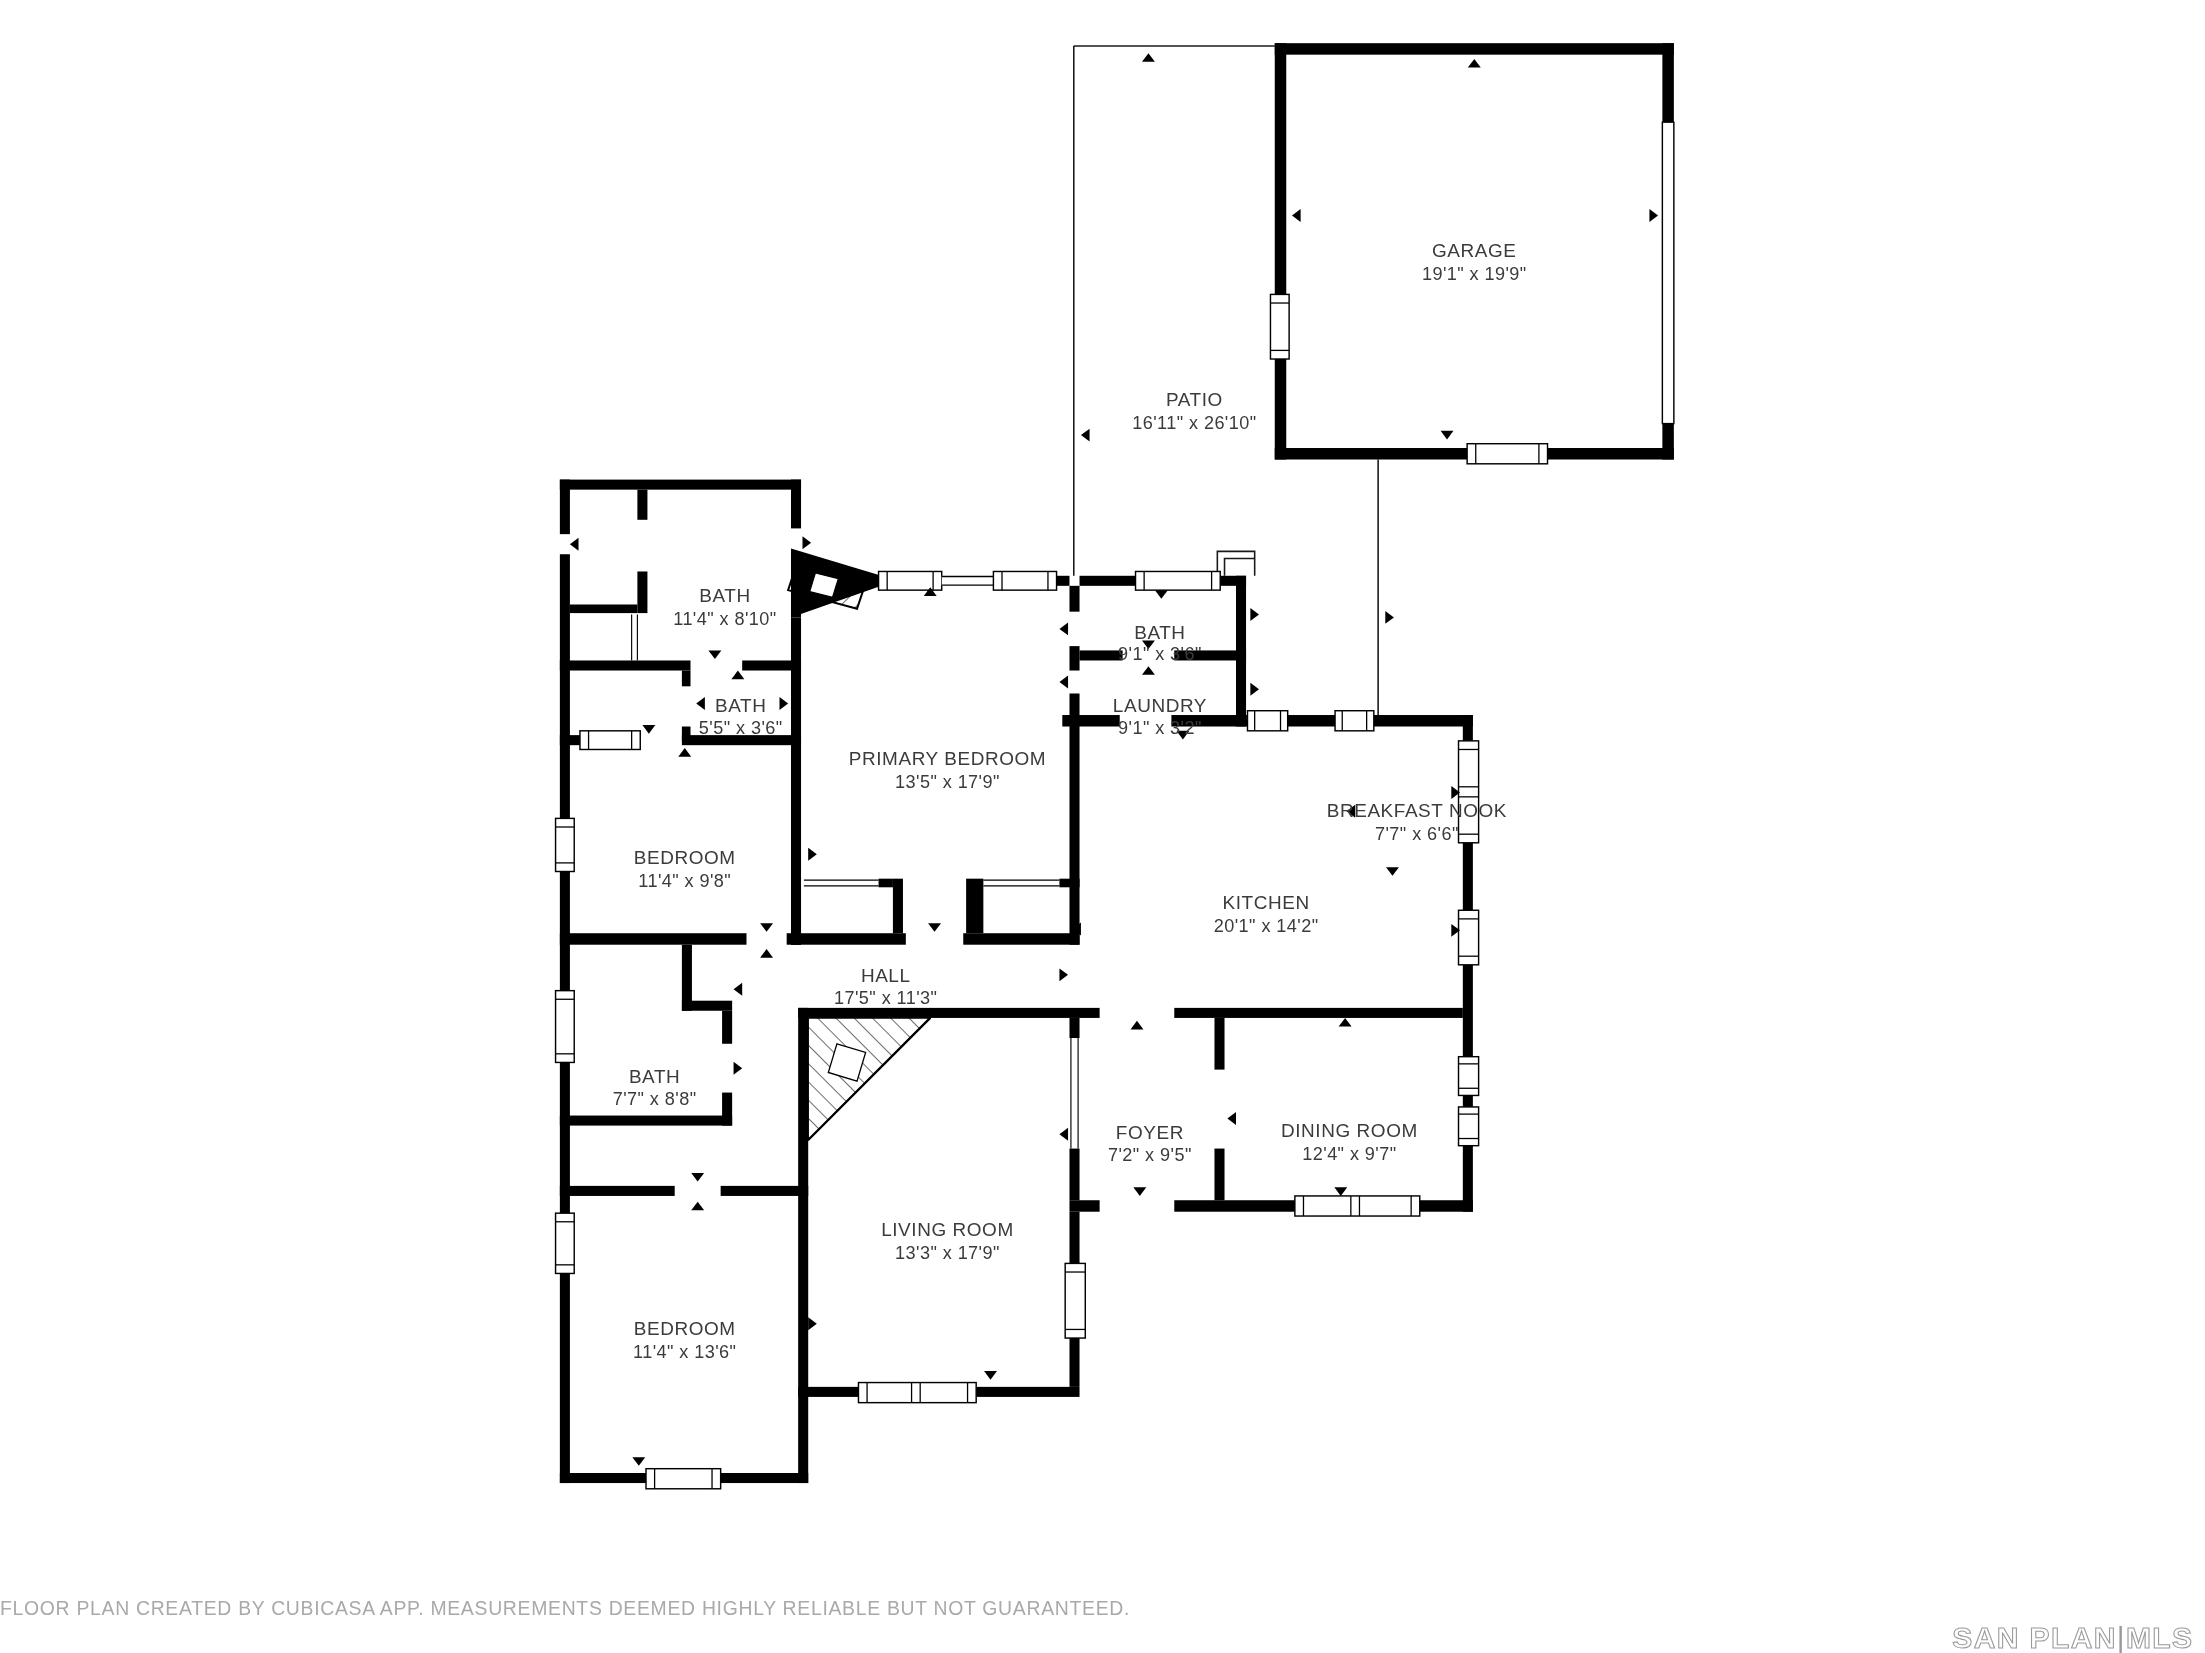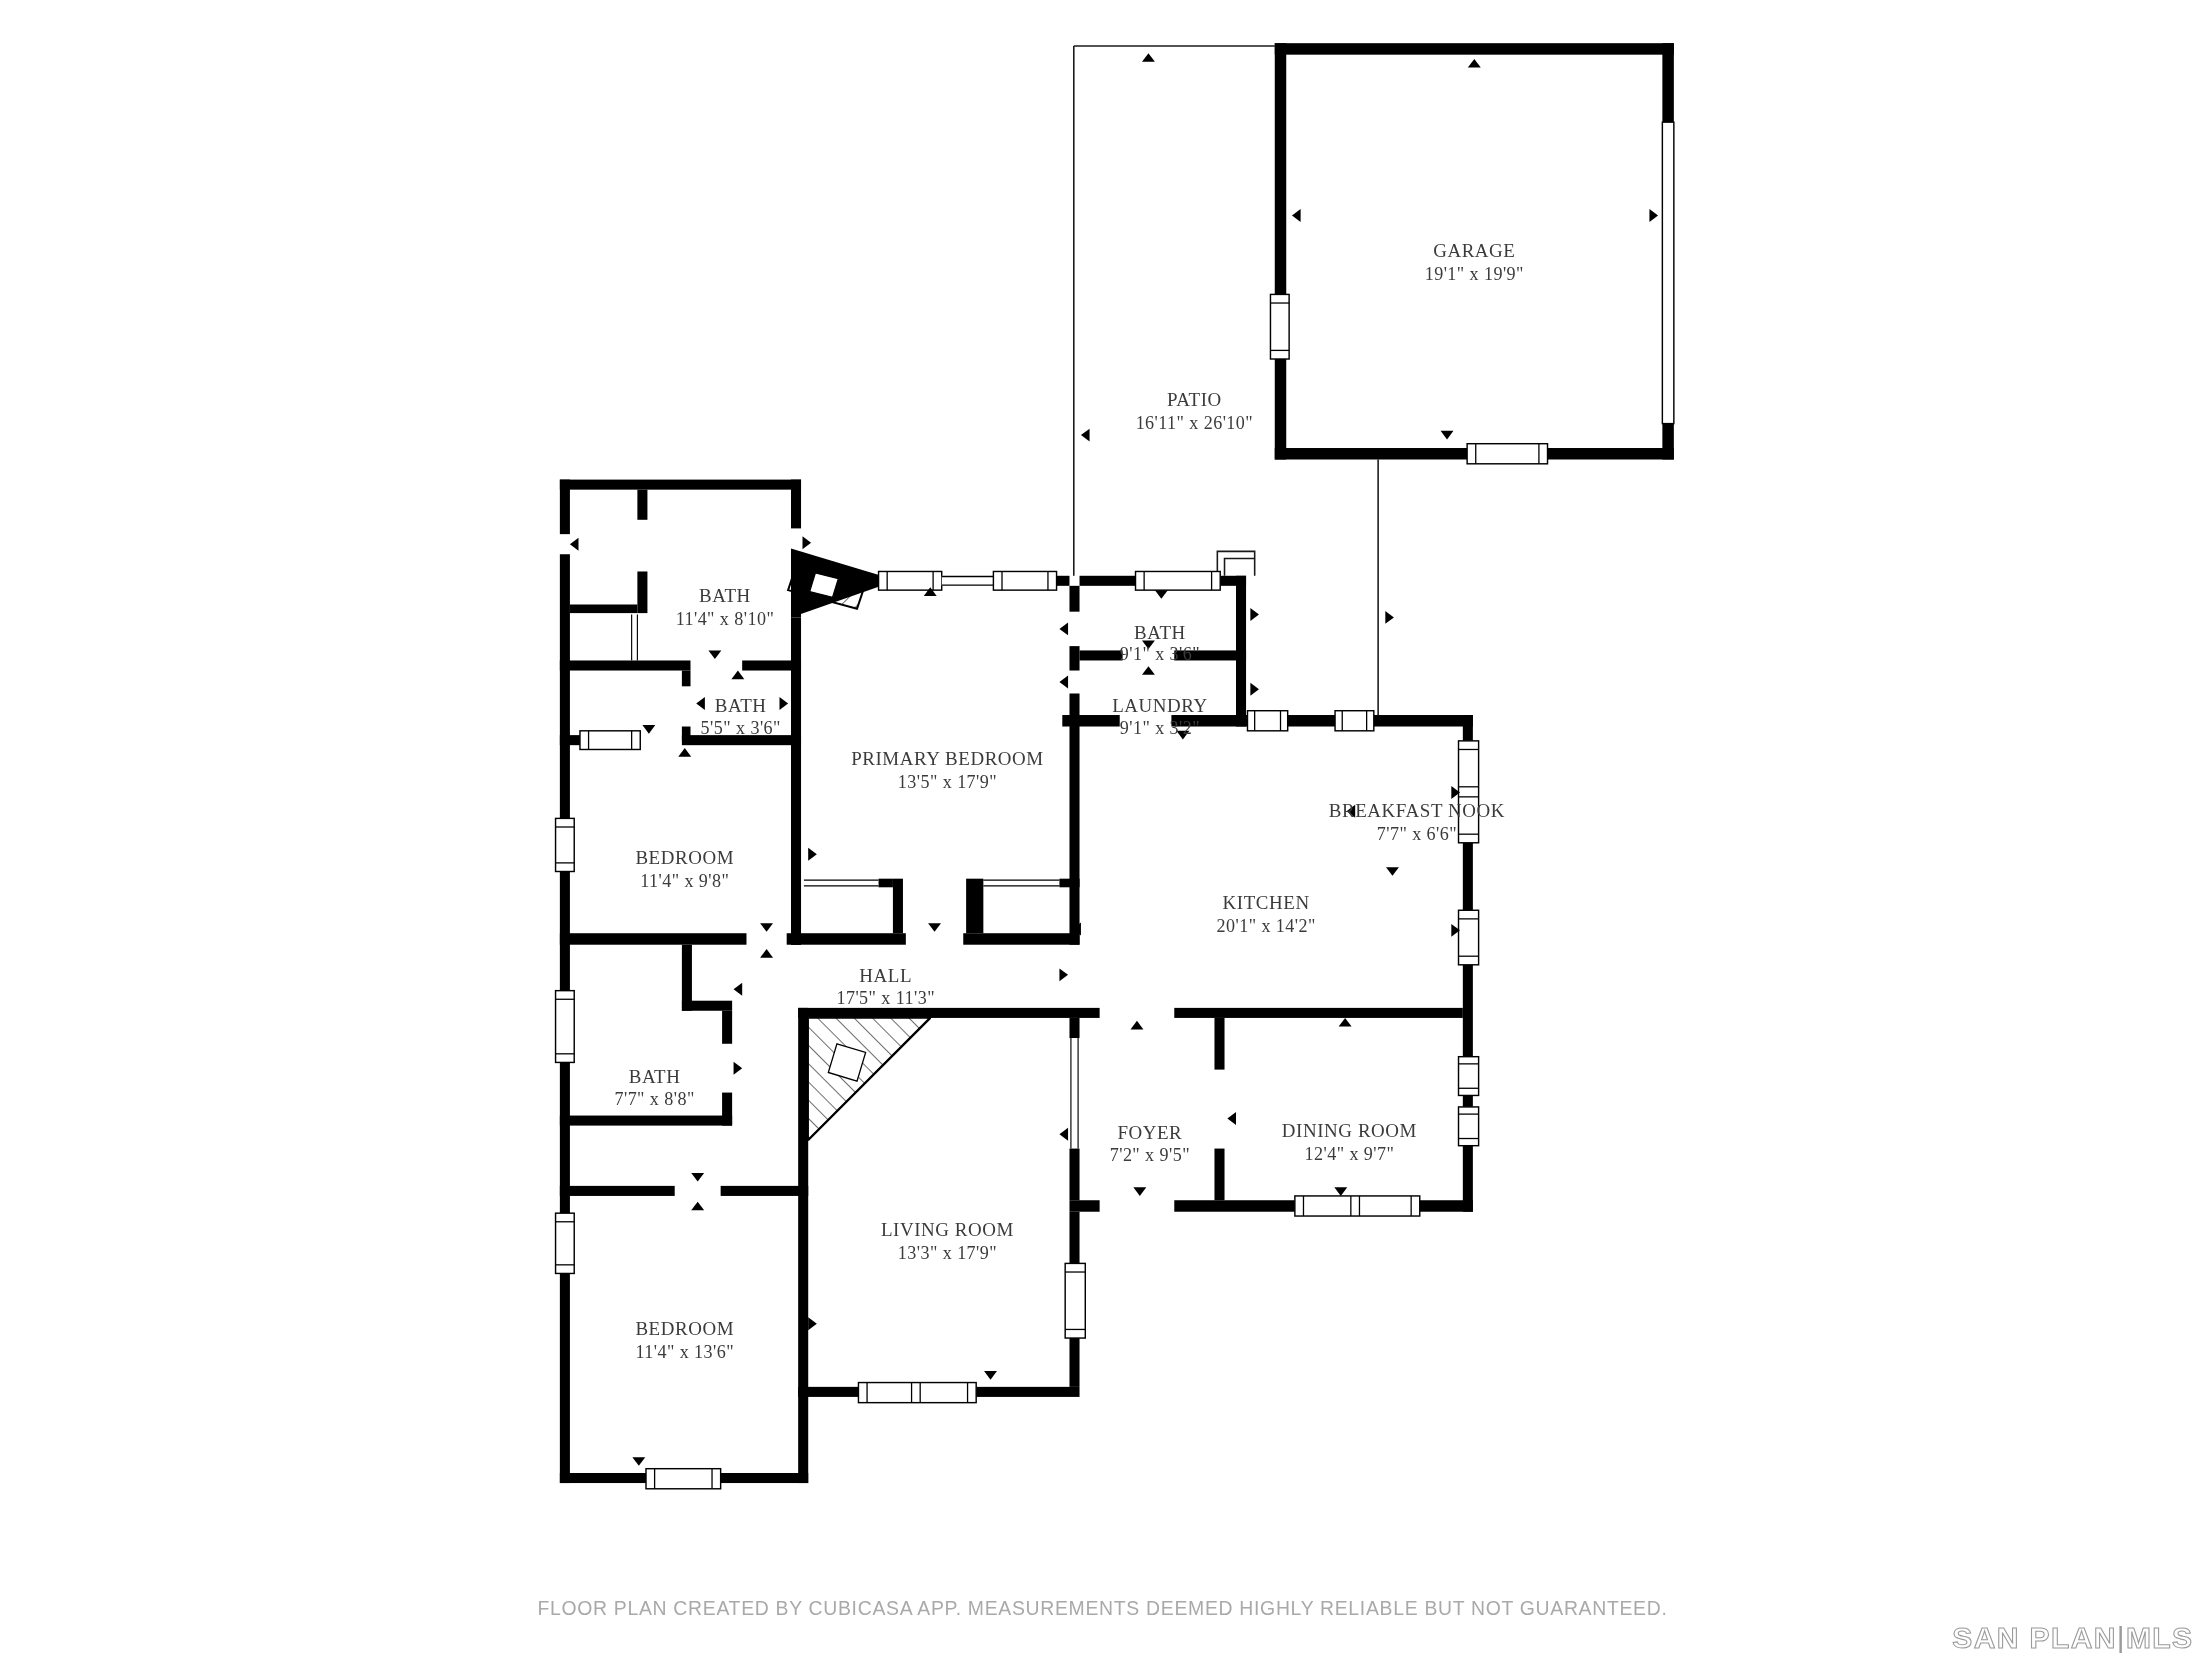--- a/index.html
+++ b/index.html
@@ -1,28 +1,28 @@
 <!DOCTYPE html>
 <html style="font-size:11.5px"><head>
 <meta charset="utf-8">
 <style>
   html,body{margin:0;padding:0;background:#ffffff;}
   body{width:2205px;height:1654px;position:relative;font-family:"Liberation Sans",sans-serif;}
-  #plan-wrap{position:absolute;left:0;top:0;width:1980px;height:1654px;font-family:Liberation Serif, serif;}
+  #plan-wrap{position:absolute;left:0;top:0;width:1980px;height:1654px;}
   svg{display:block;}
   .wall{fill:#000000;}
   .thin{stroke:#1a1a1a;stroke-width:1.1;fill:none;}
   .win{fill:#ffffff;stroke:#000000;stroke-width:1;}
   .wline{stroke:#000000;stroke-width:0.9;fill:none;}
   .slider{stroke:#000000;stroke-width:0.8;fill:none;}
   .arrow{fill:#000000;}
   .room-name{font-size:13.2px;fill:#3b3b3b;text-anchor:middle;letter-spacing:.4px;}
   .room-dims{font-size:12.6px;fill:#3b3b3b;text-anchor:middle;letter-spacing:.3px;}
   .hatchline{stroke:#000;stroke-width:.8;}
-  #footer-text{position:absolute;left:0;top:1597px;width:100%;text-align:center;
+  #footer-text{position:absolute;left:0;top:1597px;width:100%;
     font-size:19.4px;color:#a9a9a9;letter-spacing:0.7px;}
   #mls-logo{position:absolute;right:11.5px;top:1621px;font-size:30px;font-weight:700;
     letter-spacing:1.4px;color:#ffffff;-webkit-text-stroke:1.1px #9b9b9b;
     text-stroke:1.1px #9b9b9b;white-space:nowrap;}
   #mls-logo .bar{-webkit-text-stroke:0;color:#9b9b9b;font-weight:400;}
 </style>
 </head>
 <body>
 
 <div id="plan-wrap">

